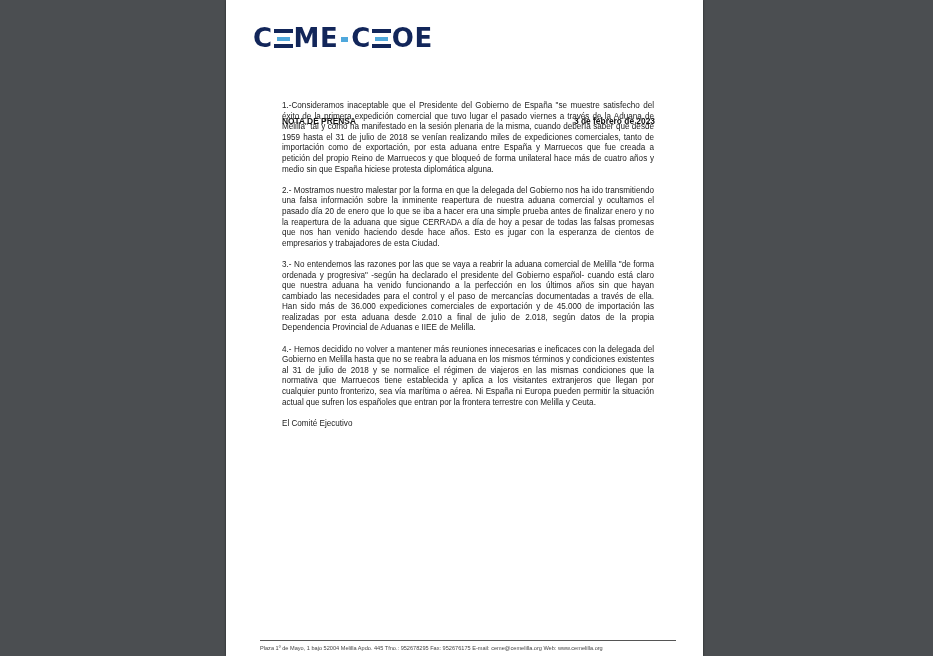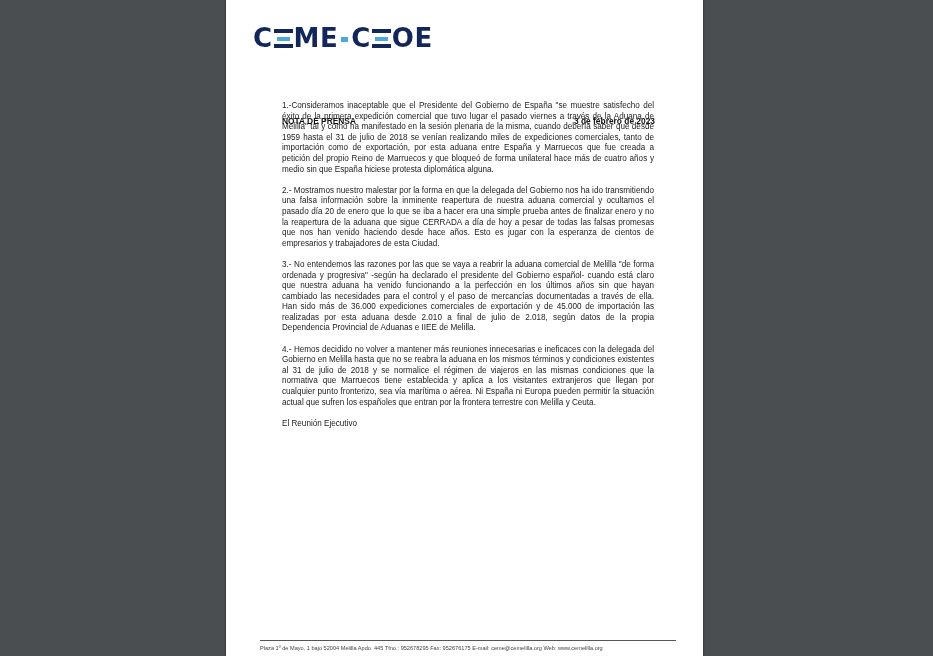--- a/index.html
+++ b/index.html
@@ -145,20 +145,20 @@
     <div class="header-row">
       <span>NOTA DE PRENSA</span>
       <span>3 de febrero de 2023</span>
     </div>
 
     <div class="body">
       <p>1.-Consideramos inaceptable que el Presidente del Gobierno de España "se muestre satisfecho del éxito de la primera expedición comercial que tuvo lugar el pasado viernes a través de la Aduana de Melilla" tal y como ha manifestado en la sesión plenaria de la misma,  cuando debería saber que desde 1959 hasta el 31 de julio de 2018 se venían realizando miles de expediciones comerciales, tanto de importación como de exportación, por esta aduana entre España y Marruecos que fue creada a petición del propio Reino de Marruecos y que bloqueó de forma unilateral hace más de cuatro años y medio sin que España hiciese protesta diplomática alguna.</p>
       <p>2.- Mostramos nuestro malestar por la forma en que la delegada del Gobierno nos ha ido transmitiendo una falsa información sobre la inminente reapertura de nuestra aduana comercial y ocultamos el pasado día 20 de enero que lo que se iba a hacer era una simple prueba antes de finalizar enero y no la reapertura de la aduana que sigue CERRADA a día de hoy a pesar de todas las falsas promesas que nos han venido haciendo desde hace años. Esto es jugar con la esperanza de cientos de empresarios y trabajadores de esta Ciudad.</p>
       <p>3.- No entendemos las razones por las que se vaya a reabrir la aduana comercial de Melilla "de forma ordenada y progresiva" -según ha declarado el presidente del Gobierno español- cuando está claro que nuestra aduana ha venido funcionando a la perfección en los últimos años sin que hayan cambiado las necesidades para el control y el paso de mercancías documentadas a través de ella. Han sido más de 36.000 expediciones comerciales de exportación y de 45.000 de importación las realizadas por esta aduana desde 2.010 a final de julio de 2.018, según datos de la propia Dependencia Provincial de Aduanas e IIEE de Melilla.</p>
       <p>4.- Hemos decidido no volver a mantener más reuniones innecesarias e ineficaces con la delegada del Gobierno en Melilla hasta que no se reabra la aduana en los mismos términos y condiciones existentes al 31 de julio de 2018 y se normalice el régimen de viajeros en las mismas condiciones que la normativa que Marruecos tiene establecida y aplica a los visitantes extranjeros que llegan por cualquier punto fronterizo, sea vía marítima o aérea. Ni España ni Europa pueden permitir la situación actual que sufren los españoles que entran por la frontera terrestre con Melilla y Ceuta.</p>
-      <p class="sign">El Reunión Ejecutivo</p>
+      <p class="sign">El Comité Ejecutivo</p>
     </div>
 
     <div class="footer-line"></div>
     <div class="footer-text">Plaza 1º de Mayo, 1 bajo 52004 Melilla Apdo. 445 Tfno.: 952678295 Fax: 952676175 E-mail: ceme@cemelilla.org Web: www.cemelilla.org</div>
 
   </div>
 </div>
 
 </body></html>

